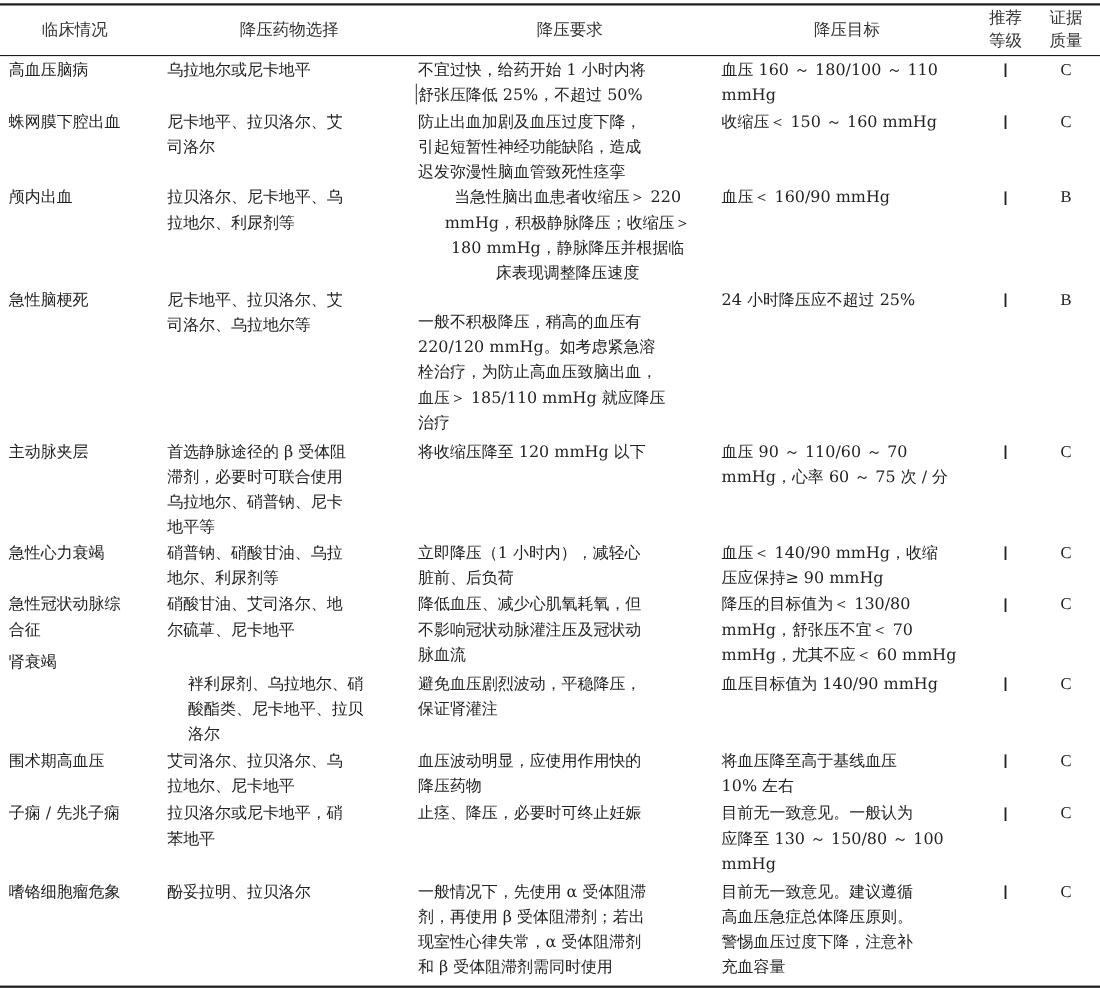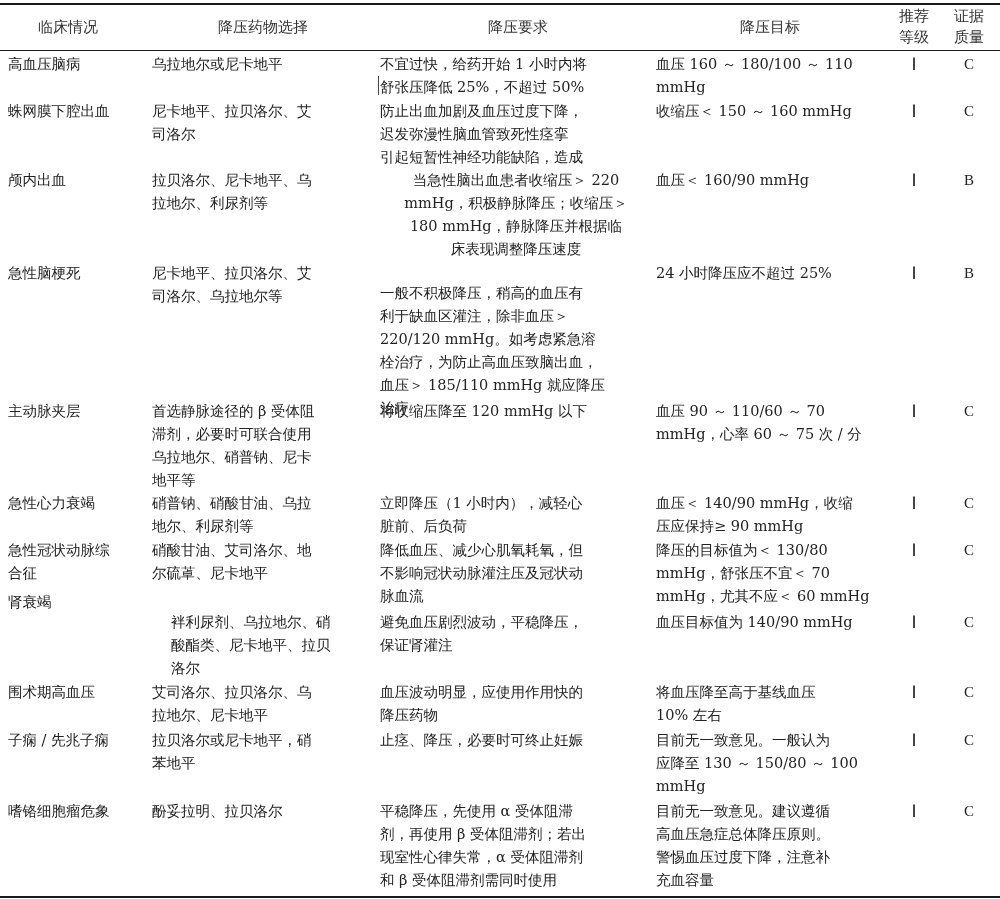--- a/index.html
+++ b/index.html
@@ -65,22 +65,22 @@
     <div class="cell c6 letter" style="top: 53px;">C</div>
     <div class="cell c1" style="top: 100px;">
       <span class="line">蛛网膜下腔出血</span>
     </div>
     <div class="cell c2" style="top: 100px;">
       <span class="line">尼卡地平、拉贝洛尔、艾</span>
       <span class="line">司洛尔</span>
     </div>
     <div class="cell c3" style="top: 100px;">
       <span class="line">防止出血加剧及血压过度下降，</span>
+      <span class="line">引起短暂性神经功能缺陷，造成</span>
       <span class="line">迟发弥漫性脑血管致死性痉挛</span>
-      <span class="line">引起短暂性神经功能缺陷，造成</span>
     </div>
     <div class="cell c4" style="top: 100px;">
       <span class="line">收缩压＜ 150 ～ 160 mmHg</span>
     </div>
     <div class="cell c5 roman" style="top: 100px;">Ⅰ</div>
     <div class="cell c6 letter" style="top: 100px;">C</div>
     <div class="cell c1" style="top: 169px;">
       <span class="line">颅内出血</span>
     </div>
     <div class="cell c2" style="top: 169px;">
@@ -100,21 +100,20 @@
     <div class="cell c6 letter" style="top: 169px;">B</div>
     <div class="cell c1" style="top: 262px;">
       <span class="line">急性脑梗死</span>
     </div>
     <div class="cell c2" style="top: 262px;">
       <span class="line">尼卡地平、拉贝洛尔、艾</span>
       <span class="line">司洛尔、乌拉地尔等</span>
     </div>
     <div class="cell c3" style="top: 262px; margin-top: 20px;">
       <span class="line">一般不积极降压，稍高的血压有</span>
-      <span class="line">利于缺血区灌注，除非血压＞</span>
       <span class="line">220/120 mmHg。如考虑紧急溶</span>
       <span class="line">栓治疗，为防止高血压致脑出血，</span>
       <span class="line">血压＞ 185/110 mmHg 就应降压</span>
       <span class="line">治疗</span>
     </div>
     <div class="cell c4" style="top: 262px;">
       <span class="line">24 小时降压应不超过 25%</span>
     </div>
     <div class="cell c5 roman" style="top: 262px;">Ⅰ</div>
     <div class="cell c6 letter" style="top: 262px;">B</div>
@@ -224,21 +223,21 @@
     </div>
     <div class="cell c5 roman" style="top: 729px;">Ⅰ</div>
     <div class="cell c6 letter" style="top: 729px;">C</div>
     <div class="cell c1" style="top: 800px;">
       <span class="line">嗜铬细胞瘤危象</span>
     </div>
     <div class="cell c2" style="top: 800px;">
       <span class="line">酚妥拉明、拉贝洛尔</span>
     </div>
     <div class="cell c3" style="top: 800px;">
-      <span class="line">平稳降压，先使用 α 受体阻滞</span>
+      <span class="line">一般情况下，先使用 α 受体阻滞</span>
       <span class="line">剂，再使用 β 受体阻滞剂；若出</span>
       <span class="line">现室性心律失常，α 受体阻滞剂</span>
       <span class="line">和 β 受体阻滞剂需同时使用</span>
     </div>
     <div class="cell c4" style="top: 800px;">
       <span class="line">目前无一致意见。建议遵循</span>
       <span class="line">高血压急症总体降压原则。</span>
       <span class="line">警惕血压过度下降，注意补</span>
       <span class="line">充血容量</span>
     </div>

